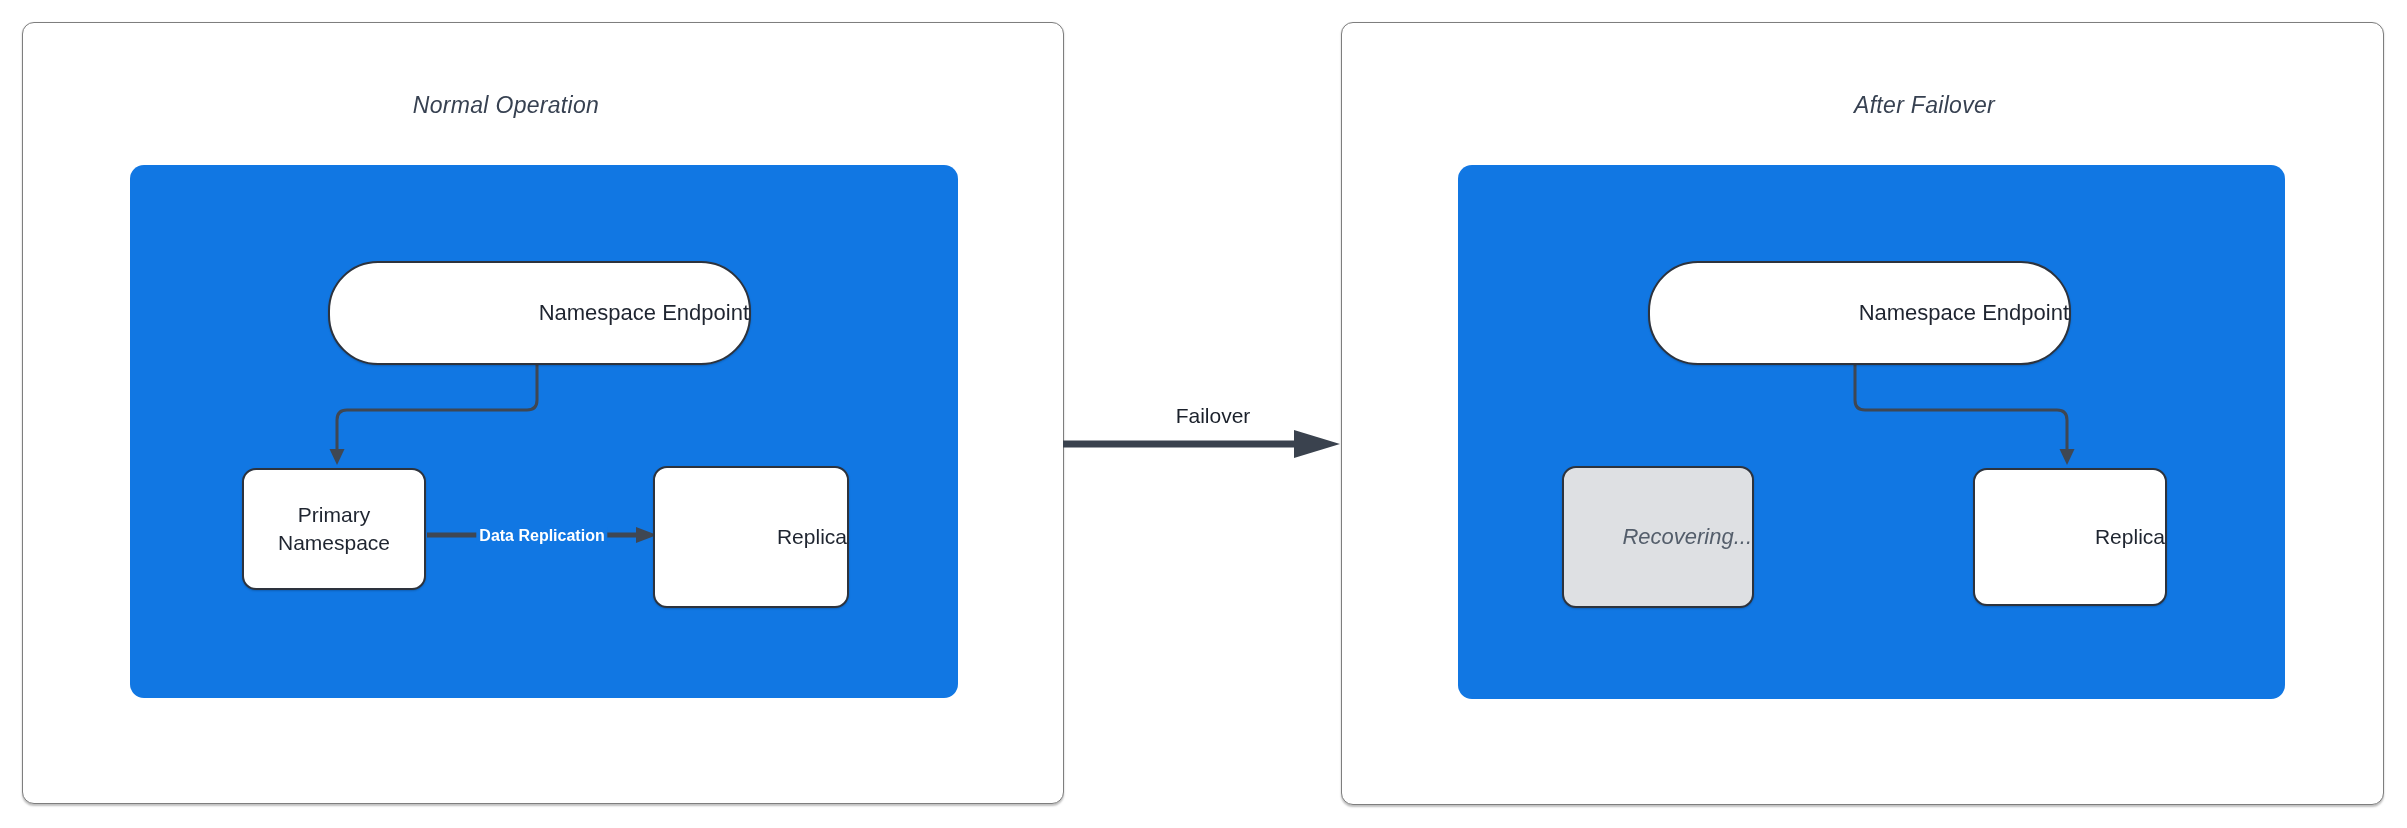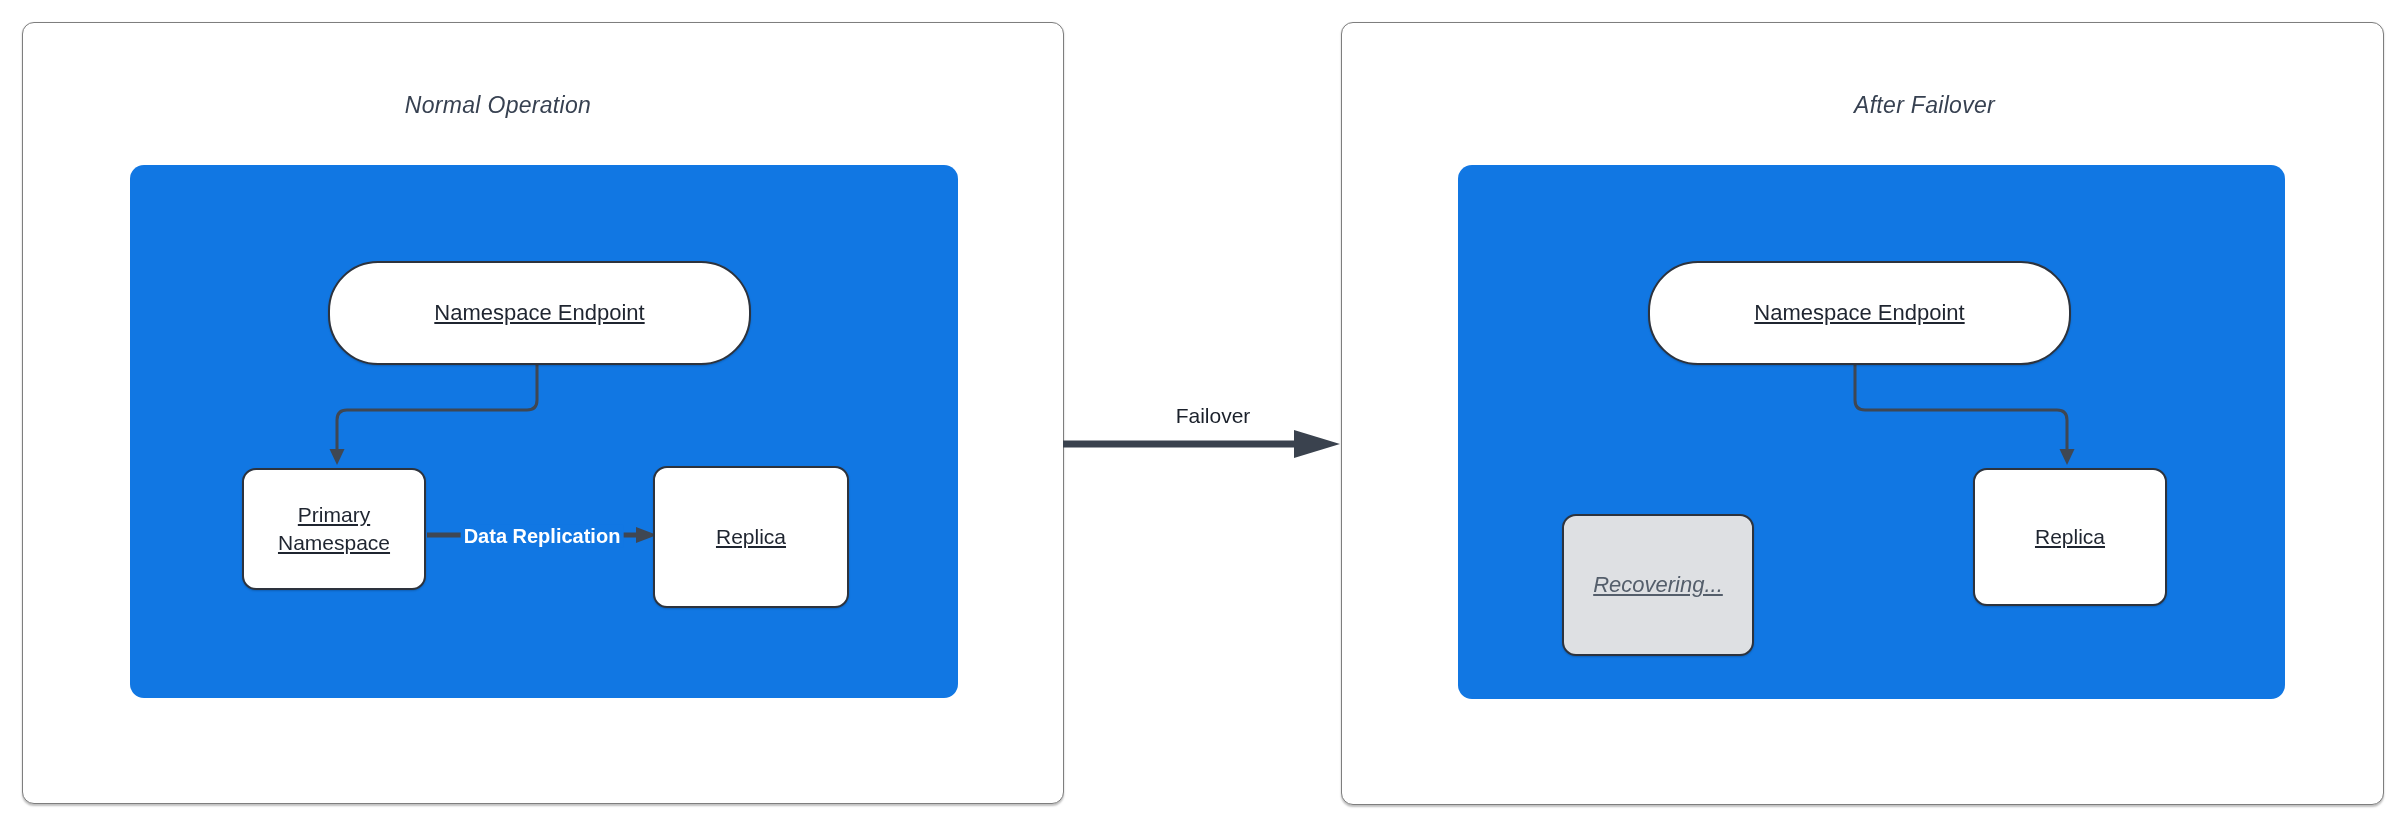--- a/index.html
+++ b/index.html
@@ -23,73 +23,72 @@
     border-radius:12px;box-shadow:0 1.5px 2px rgba(0,0,0,0.25);
   }
   .panel-title{
     position:absolute;text-align:center;font-size:23px;font-style:italic;
     color:var(--title-text);letter-spacing:.3px;
   }
   .cluster{
     position:absolute;background:var(--blue);border-radius:14px;
   }
   .node{
-    position:absolute;display:flex;align-items:center;justify-content:center;
+    position:absolute;display:flex;align-items:center;justify-content:flex-end;
     text-align:center;background:#FFFFFF;border:2px solid var(--node-border);
     font-size:21px;line-height:1.35;color:var(--node-text);
     box-shadow:0 1px 2px rgba(0,0,0,0.2);
-    text-decoration:underline;
   }
   .pill{border-radius:50px;font-size:22px;}
   .rect{border-radius:14px;}
   .recovering{
     background:var(--recovering-fill);color:var(--recovering-text);
     font-style:italic;font-size:22px;
   }
   .edges{position:absolute;left:0;top:0;pointer-events:none;}
   .edge-label{
     position:absolute;transform:translate(-50%,-50%);
     background:var(--blue);color:var(--replication-label);
-    font-size:20px;font-weight:700;padding:0 3px;white-space:nowrap;
+    font-size:16px;font-weight:700;padding:0 3px;white-space:nowrap;
   }
   .transition-label{
     position:absolute;text-align:center;font-size:21px;color:#1B212B;
   }
   .node, .panel, .cluster {z-index:1;}
   .edges{z-index:2;}
   .node{z-index:3;}
   .edge-label,.panel-title,.transition-label{z-index:4;}
 </style>
 </head>
 <body>
 
 <div class="canvas">
 
   <div class="panel" style="left:22px;top:22px;width:1040px;height:780px;"></div>
-  <div class="panel-title" style="left:22px;top:92px;width:952px;">Normal Operation</div>
+  <div class="panel-title" style="left:22px;top:92px;width:952px;padding-left:8px;">Normal Operation</div>
   <div class="cluster" style="left:130px;top:165px;width:828px;height:533px;"></div>
 
   <div class="node pill" style="left:328px;top:261px;width:419px;height:100px;">
     <span>Namespace Endpoint</span>
   </div>
   <div class="node rect" style="left:242px;top:468px;width:184px;height:122px;padding:0 20px;box-sizing:border-box;">
     <span>Primary Namespace</span>
   </div>
   <div class="node rect" style="left:653px;top:466px;width:192px;height:138px;">
     <span>Replica</span>
   </div>
 
   <div class="panel" style="left:1341px;top:22px;width:1041px;height:781px;"></div>
   <div class="panel-title" style="left:1404px;top:92px;width:1041px;">After Failover</div>
   <div class="cluster" style="left:1458px;top:165px;width:827px;height:534px;"></div>
 
   <div class="node pill" style="left:1648px;top:261px;width:419px;height:100px;">
     <span>Namespace Endpoint</span>
   </div>
-  <div class="node rect recovering" style="left:1562px;top:466px;width:188px;height:138px;margin-top:48px;">
+  <div class="node rect recovering" style="left:1562px;top:466px;width:188px;height:138px;">
     <span>Recovering...</span>
   </div>
   <div class="node rect" style="left:1973px;top:468px;width:190px;height:134px;">
     <span>Replica</span>
   </div>
 
   <svg class="edges" width="2407" height="828" viewBox="0 0 2407 828">
 
     <g stroke="#3F4753" stroke-width="3" fill="none">
       <path d="M537 361 L537 400 Q537 410 527 410 L347 410 Q337 410 337 420 L337 450"></path>

